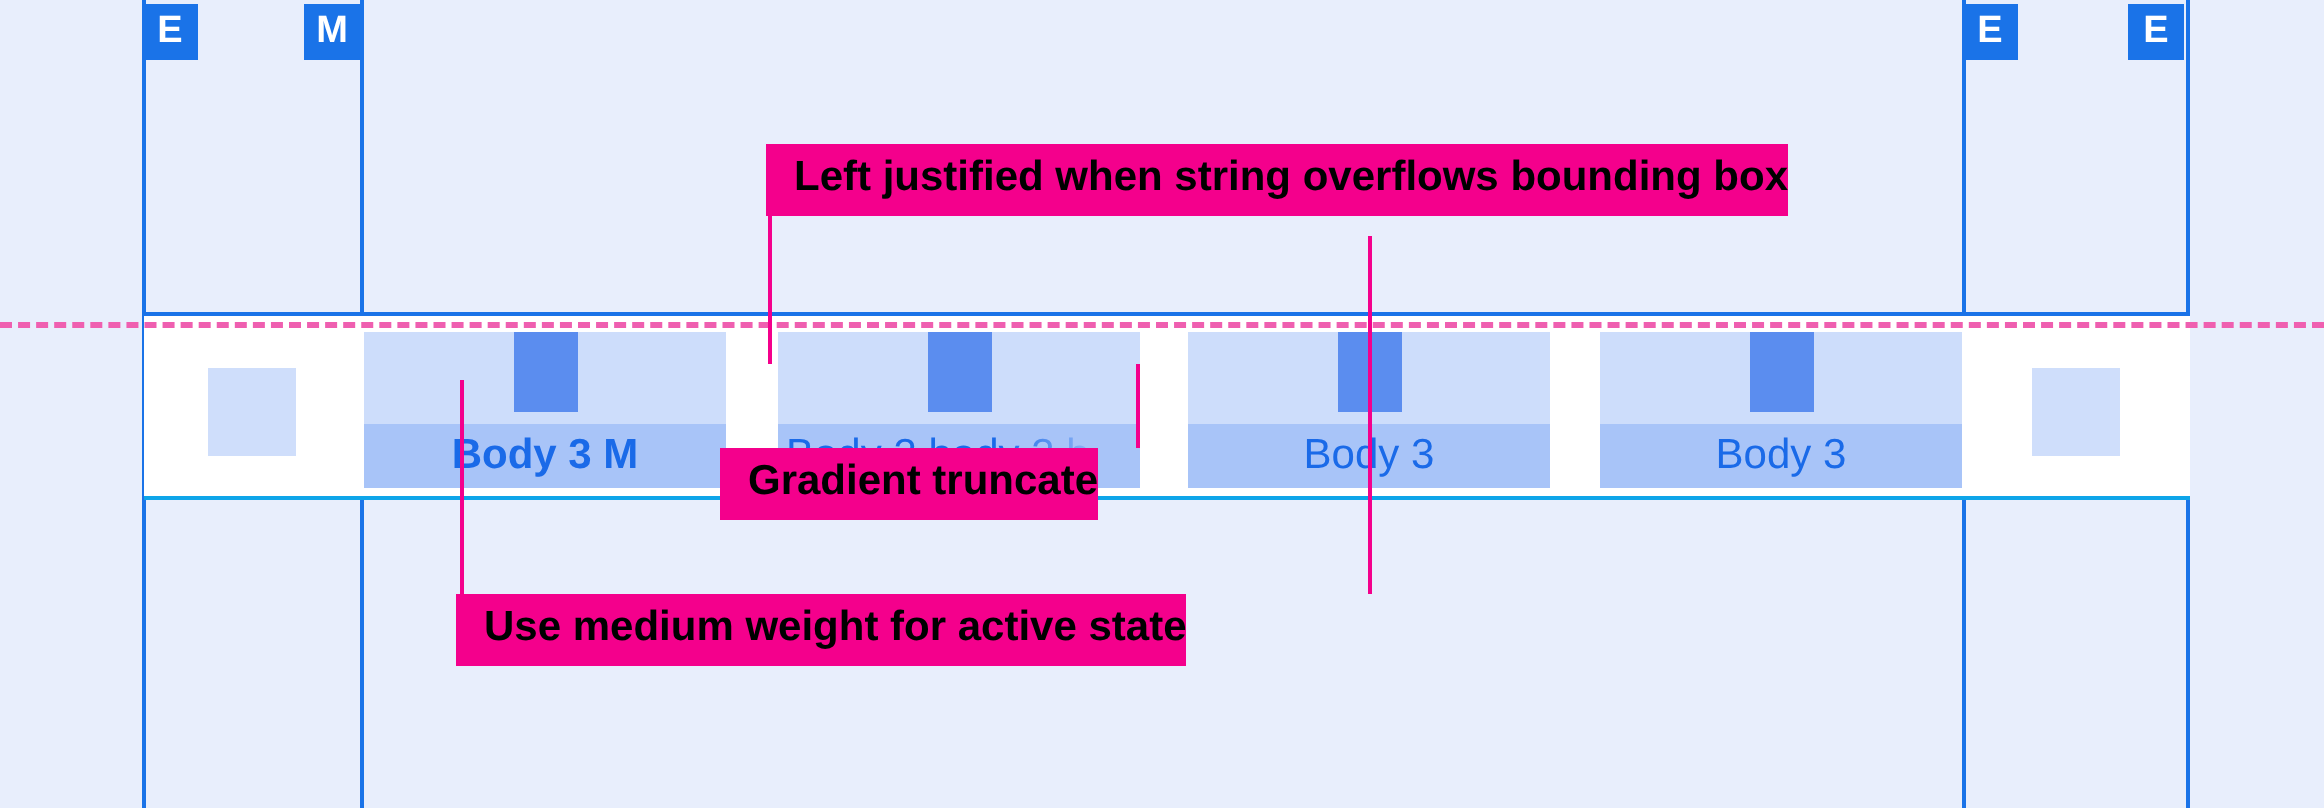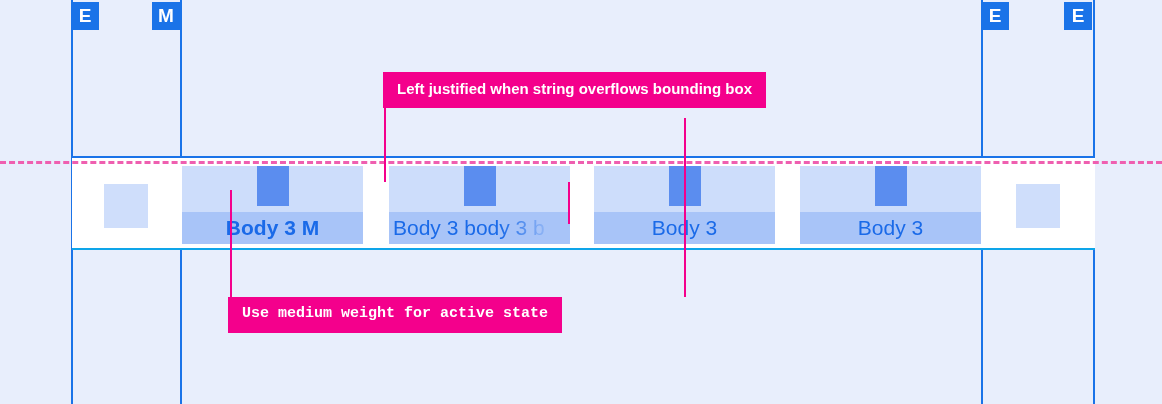--- a/index.html
+++ b/index.html
@@ -133,25 +133,25 @@
     top: 161px;
     width: 1162px;
     height: 0;
     border-top: 3px dashed #ef5fb0;
   }
 
   
   .callout {
     position: absolute;
     background: #f4008c;
-    color: #ffffff;
-    font-size: 15px;
+    color: #000000;
+    font-size: 21px;
     font-weight: bold;
     white-space: nowrap;
-    padding: 6px 14px 8px 14px;
+    padding: 6px 0 8px 14px;
     line-height: 22px;
   }
   .leader {
     position: absolute;
     background: #f4008c;
   }
   .leader-v { width: 2px; }
 </style>
 </head>
 <body>
@@ -213,15 +213,16 @@
   </div>
 
   <div class="baseline"></div>
 
   <div class="leader leader-v" style="left:384px;top:106px;height:76px;"></div>
   <div class="leader leader-v" style="left:568px;top:182px;height:42px;"></div>
   <div class="leader leader-v" style="left:230px;top:190px;height:107px;"></div>
   <div class="leader leader-v" style="left:684px;top:118px;height:179px;"></div>
 
   <div class="callout" style="left:383px;top:72px;">Left justified when string overflows bounding box</div>
-  <div class="callout" style="left:228px;top:297px;font-family:Liberation Mono, monospace;">Use medium weight for active state</div>
+  <div class="callout" style="left:360px;top:224px;">Gradient truncate</div>
+  <div class="callout" style="left:228px;top:297px;">Use medium weight for active state</div>
 
 </div>
 
 </body></html>

